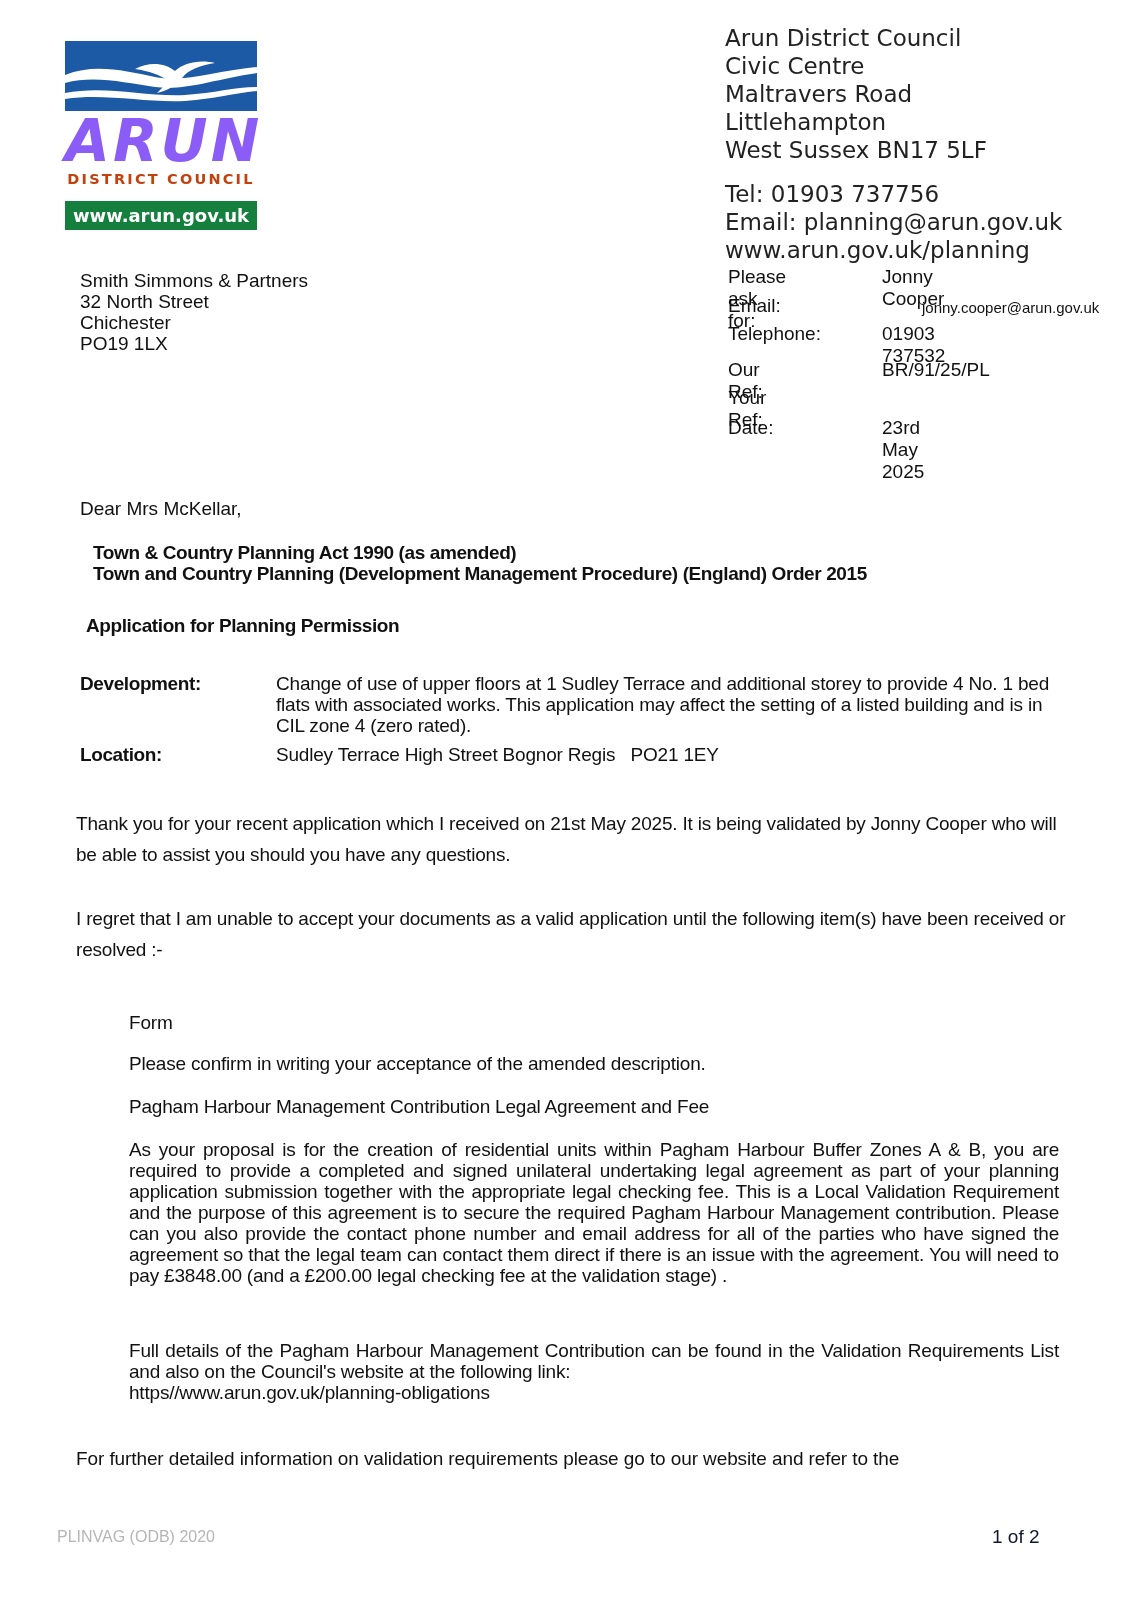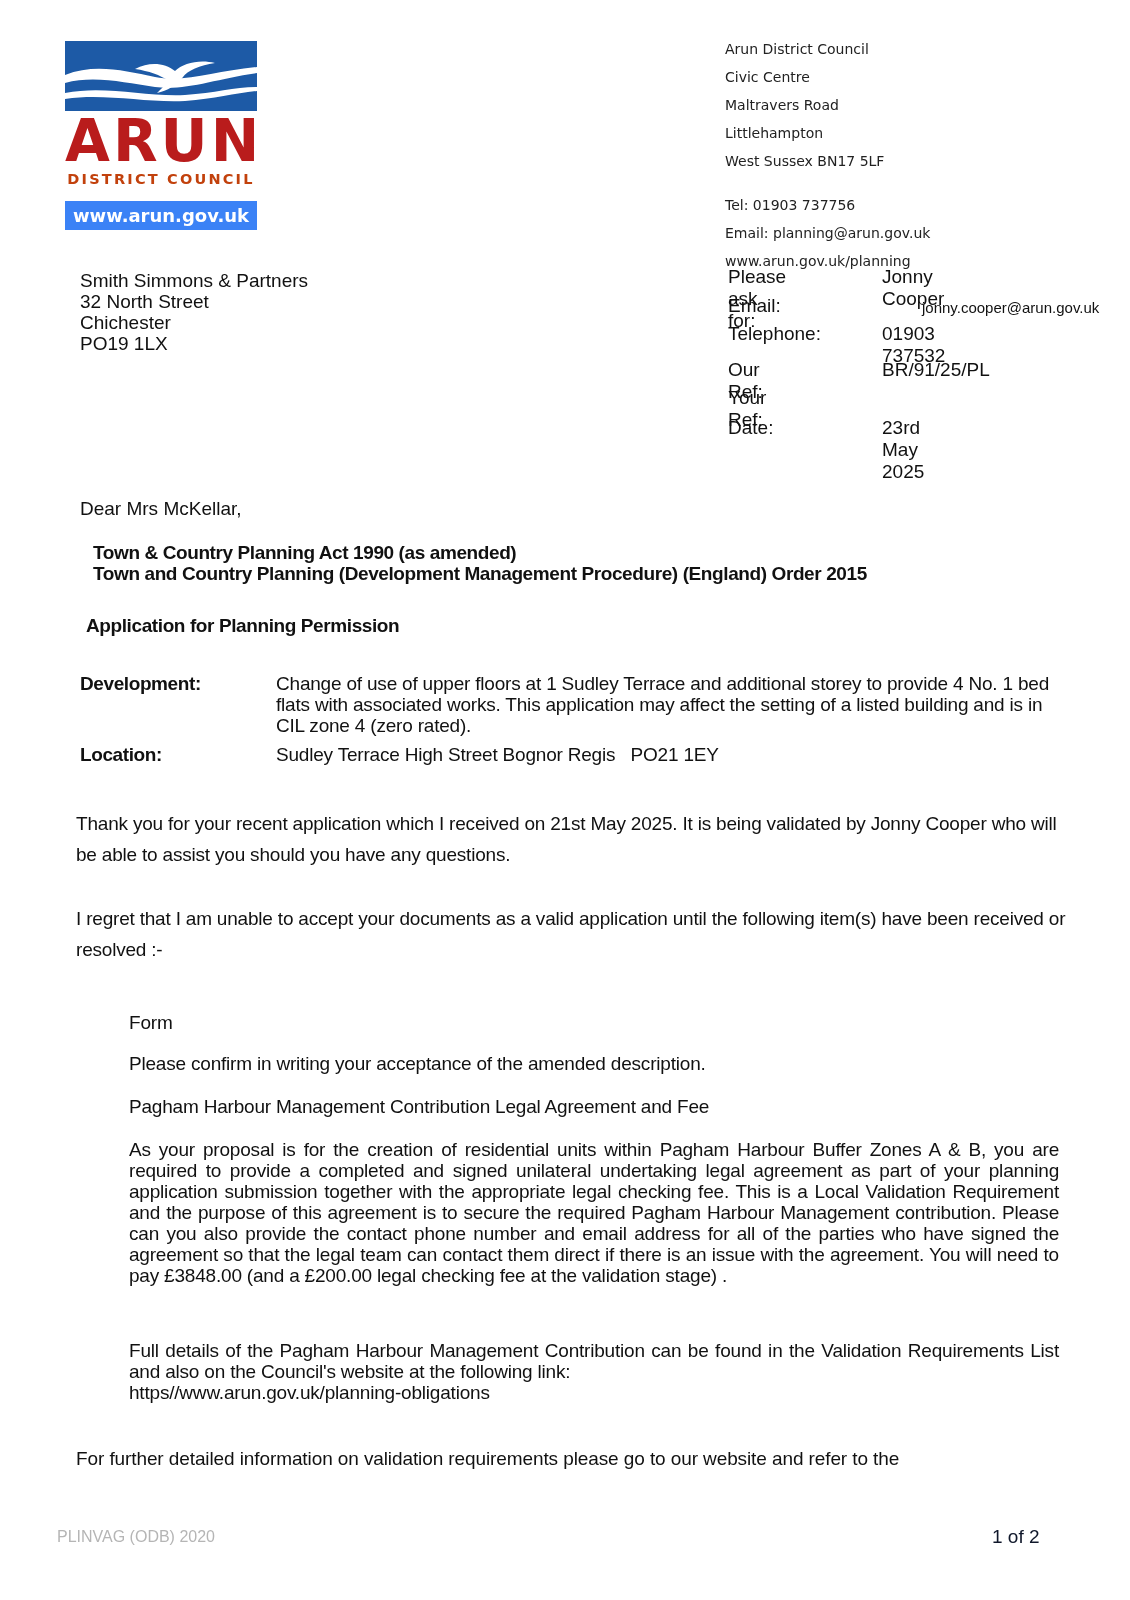--- a/index.html
+++ b/index.html
@@ -2,28 +2,28 @@
 <html><head>
 <meta charset="utf-8">
 <style>
   html, body { margin:0; padding:0; background:#ffffff; }
   body { width:1130px; height:1600px; position:relative; overflow:hidden;
          font-family:"Liberation Sans", sans-serif; color:#111; }
   .abs { position:absolute; }
   
   #logo { left:65px; top:41px; width:192px; }
   #logo .banner { width:192px; height:70px; background:#1d5aa6; position:relative; overflow:hidden; }
-  #logo .brand { color:#b91c1c; font-family:"DejaVu Sans", sans-serif; font-weight:bold; font-size:58px;
-                 letter-spacing:3px; line-height:56px; margin-top:2px; text-align:center; }
+  #logo .brand { color:#8b5cf6; font-family:"DejaVu Sans", sans-serif; font-weight:bold; font-size:58px;
+                 letter-spacing:3px; line-height:56px; margin-top:2px; text-align:center;font-style:italic; }
   #logo .sub { color:#c2410c; font-family:"DejaVu Sans", sans-serif; font-weight:bold; font-size:14.5px;
                letter-spacing:2.2px; text-align:center; margin-top:2px; }
-  #logo .url { margin-top:14px; background:#3b82f6; color:#fff; font-family:"DejaVu Sans", sans-serif;
+  #logo .url { margin-top:14px; background:#15803d; color:#fff; font-family:"DejaVu Sans", sans-serif;
                font-weight:bold; font-size:18px; text-align:center; height:29px; line-height:29px; }
   
-  #council { left:725px; top:35px; font-family:"DejaVu Sans", sans-serif; font-size:14px; color:#222; }
+  #council { left:725px; top:24px; font-family:"DejaVu Sans", sans-serif; font-size:23px; color:#222; }
   #council .line { height:28px; line-height:28px; }
   #council .gap { height:16px; }
   
   #recipient { left:80px; top:270px; font-size:19px; line-height:21px; }
   
   #contact { left:728px; top:266px; font-size:19px; }
   #contact .row { position:relative; height:30px; }
   #contact .lbl { position:absolute; left:0; }
   #contact .val { position:absolute; left:154px; }
   #contact .small { font-size:15px; top:4px;margin-left:40px; }

